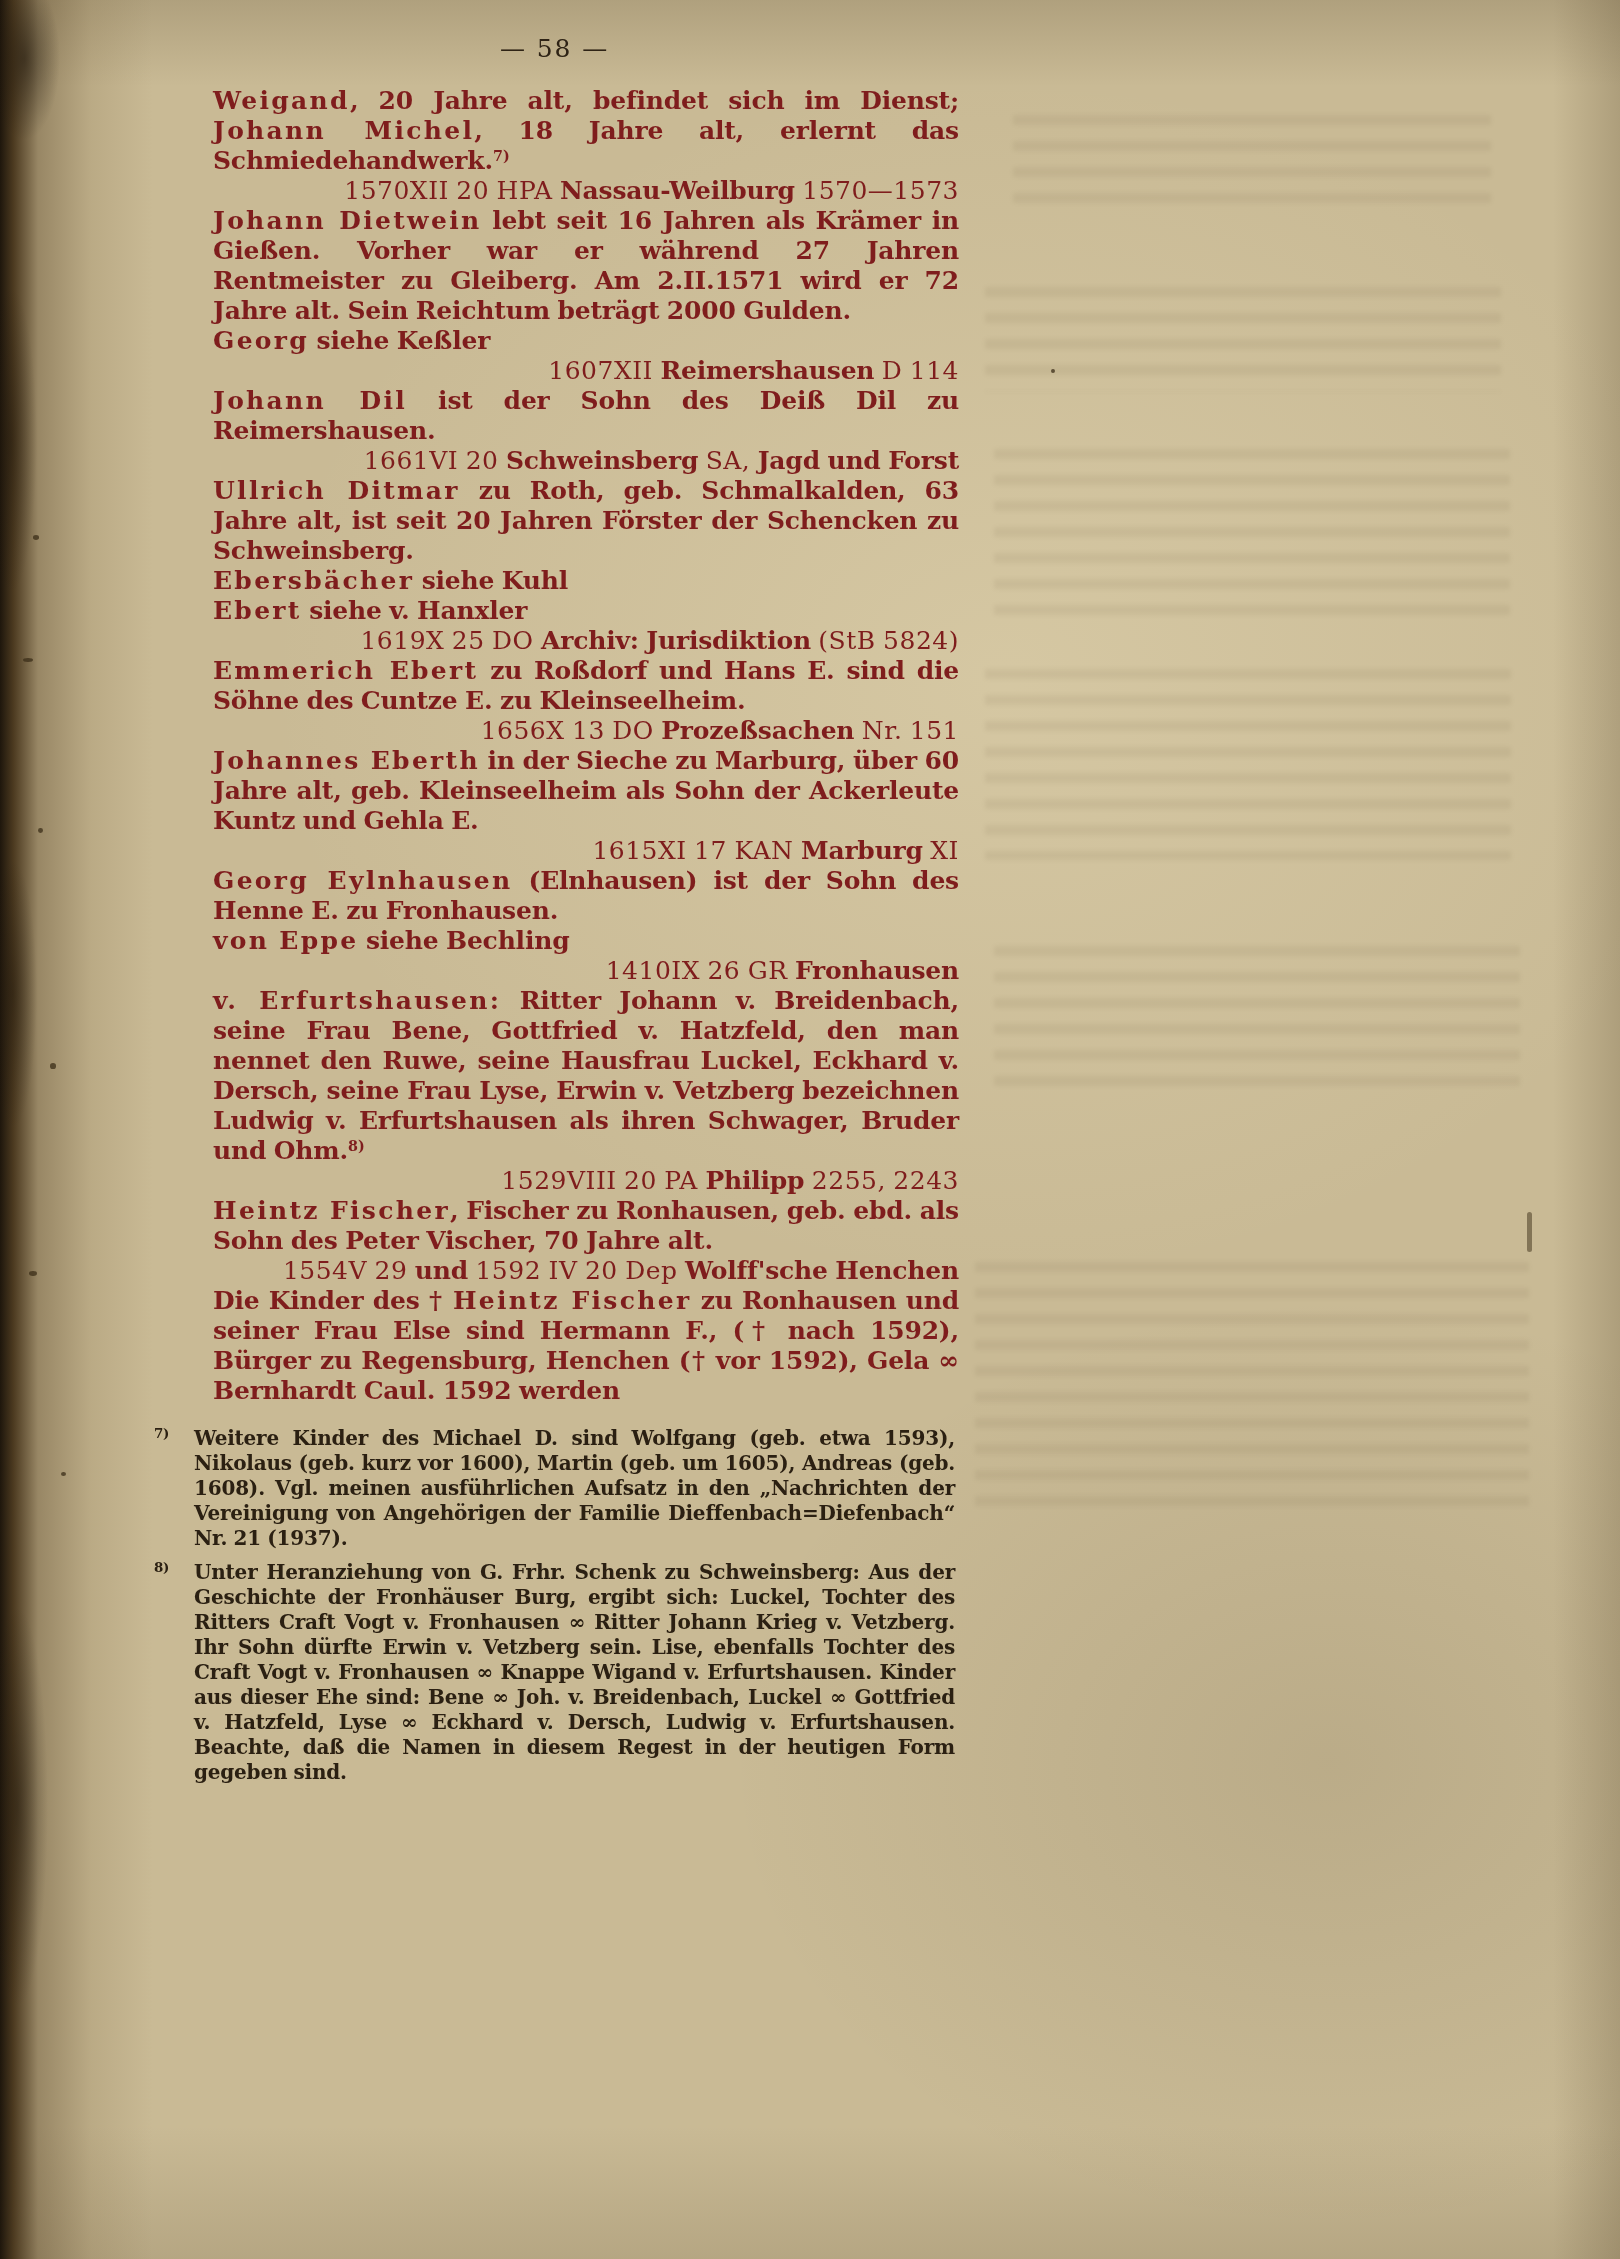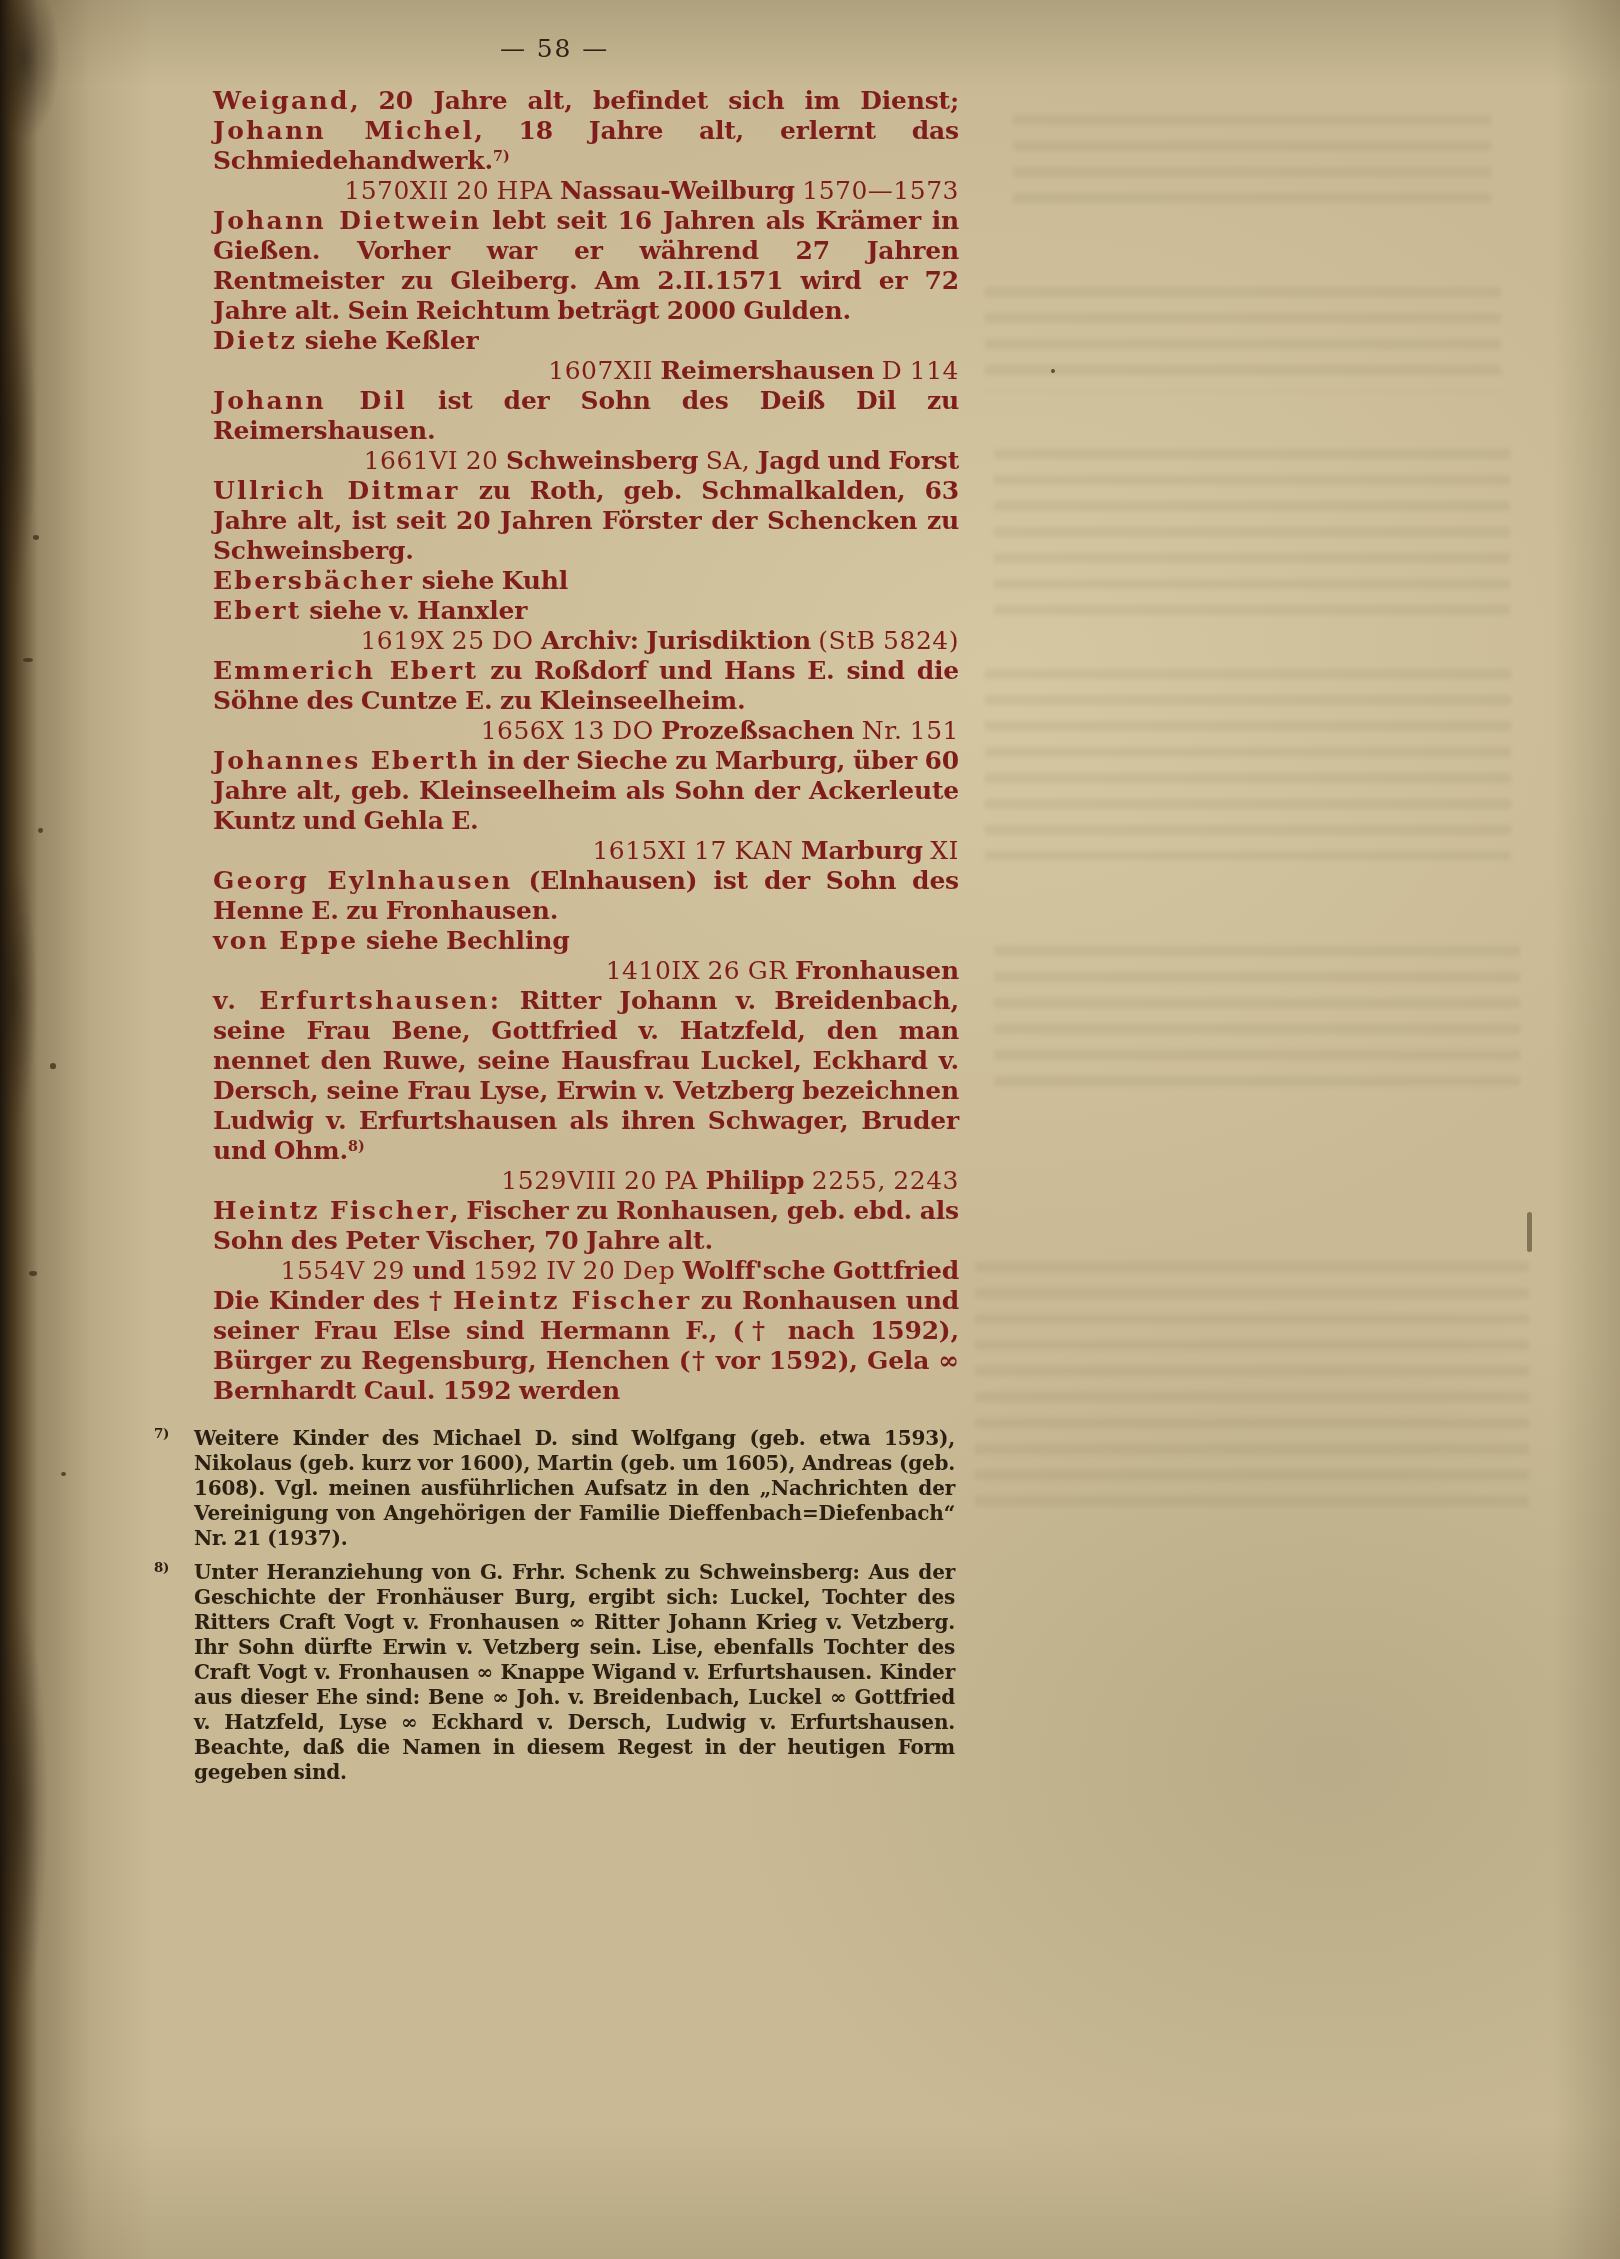--- a/index.html
+++ b/index.html
@@ -94,21 +94,21 @@
 
   <p class="pageno">— 58 —</p>
 
   <div class="main-text">
 
     <p class="para indent"><span class="sp">Weigand</span><span class="fr">, 20 Jahre alt, befindet sich im Dienst; </span><span class="sp">Johann Michel</span><span class="fr">, 18 Jahre alt, erlernt das Schmiedehandwerk.</span><sup class="sup">7)</sup></p>
 
     <div class="entry">
       <p class="header"><span class="year">1570</span><span class="hsegs"><span class="an">XII 20 HPA </span><span class="fr">Nassau-Weilburg</span><span class="an"> 1570—1573</span></span></p>
       <p class="para indent"><span class="sp">Johann Dietwein</span><span class="fr"> lebt seit 16 Jahren als Krämer in Gießen. Vorher war er während 27 Jahren Rentmeister zu Gleiberg. Am 2.II.1571 wird er 72 Jahre alt. Sein Reichtum beträgt 2000 Gulden.</span></p>
-      <p class="para indent"><span class="sp">Dietz</span><span class="fr"> siehe Keßler</span></p>
+      <p class="para indent"><span class="sp">Georg</span><span class="fr"> siehe Keßler</span></p>
     </div>
 
     <div class="entry">
       <p class="header"><span class="year">1607</span><span class="hsegs"><span class="an">XII </span><span class="fr">Reimershausen</span><span class="an"> D 114</span></span></p>
       <p class="para indent"><span class="sp">Johann Dil</span><span class="fr"> ist der Sohn des Deiß Dil zu Reimershausen.</span></p>
     </div>
 
     <div class="entry">
       <p class="header"><span class="year">1661</span><span class="hsegs"><span class="an">VI 20 </span><span class="fr">Schweinsberg</span><span class="an"> SA, </span><span class="fr">Jagd und Forst</span></span></p>
       <p class="para indent"><span class="sp">Ullrich Ditmar</span><span class="fr"> zu Roth, geb. Schmalkalden, 63 Jahre alt, ist seit 20 Jahren Förster der Schencken zu Schweinsberg.</span></p>
@@ -136,21 +136,21 @@
       <p class="header"><span class="year">1410</span><span class="hsegs"><span class="an">IX 26 GR </span><span class="fr">Fronhausen</span></span></p>
       <p class="para indent"><span class="sp">v. Erfurtshausen:</span><span class="fr"> Ritter Johann v. Breidenbach, seine Frau Bene, Gottfried v. Hatzfeld, den man nennet den Ruwe, seine Hausfrau Luckel, Eckhard v. Dersch, seine Frau Lyse, Erwin v. Vetzberg bezeichnen Ludwig v. Erfurtshausen als ihren Schwager, Bruder und Ohm.</span><sup class="sup">8)</sup></p>
     </div>
 
     <div class="entry">
       <p class="header"><span class="year">1529</span><span class="hsegs"><span class="an">VIII 20 PA </span><span class="fr">Philipp</span><span class="an"> 2255, 2243</span></span></p>
       <p class="para indent"><span class="sp">Heintz Fischer</span><span class="fr">, Fischer zu Ronhausen, geb. ebd. als Sohn des Peter Vischer, 70 Jahre alt.</span></p>
     </div>
 
     <div class="entry">
-      <p class="header"><span class="year">1554</span><span class="hsegs"><span class="an">V 29 </span><span class="fr">und</span><span class="an"> 1592 IV 20 Dep </span><span class="fr">Wolff'sche Gottfried</span></span></p>
+      <p class="header"><span class="year">1554</span><span class="hsegs"><span class="an">V 29 </span><span class="fr">und</span><span class="an"> 1592 IV 20 Dep </span><span class="fr">Wolff'sche Henchen</span></span></p>
       <p class="para indent"><span class="fr">Die Kinder des † </span><span class="sp">Heintz Fischer</span><span class="fr"> zu Ronhausen und seiner Frau Else sind Hermann F., († nach 1592), Bürger zu Regensburg, Henchen († vor 1592), Gela ∞ Bernhardt Caul. 1592 werden</span></p>
     </div>
 
   </div>
 
   <div class="footnotes">
     <p class="footnote"><span class="fn-marker">7)</span><span class="fn-text">Weitere Kinder des Michael D. sind Wolfgang (geb. etwa 1593), Nikolaus (geb. kurz vor 1600), Martin (geb. um 1605), Andreas (geb. 1608). Vgl. meinen ausführlichen Aufsatz in den „Nachrichten der Vereinigung von Angehörigen der Familie Dieffenbach=Diefenbach“ Nr. 21 (1937).</span></p>
     <p class="footnote"><span class="fn-marker">8)</span><span class="fn-text">Unter Heranziehung von G. Frhr. Schenk zu Schweinsberg: Aus der Geschichte der Fronhäuser Burg, ergibt sich: Luckel, Tochter des Ritters Craft Vogt v. Fronhausen ∞ Ritter Johann Krieg v. Vetzberg. Ihr Sohn dürfte Erwin v. Vetzberg sein. Lise, ebenfalls Tochter des Craft Vogt v. Fronhausen ∞ Knappe Wigand v. Erfurtshausen. Kinder aus dieser Ehe sind: Bene ∞ Joh. v. Breidenbach, Luckel ∞ Gottfried v. Hatzfeld, Lyse ∞ Eckhard v. Dersch, Ludwig v. Erfurtshausen. Beachte, daß die Namen in diesem Regest in der heutigen Form gegeben sind.</span></p>
   </div>
 

